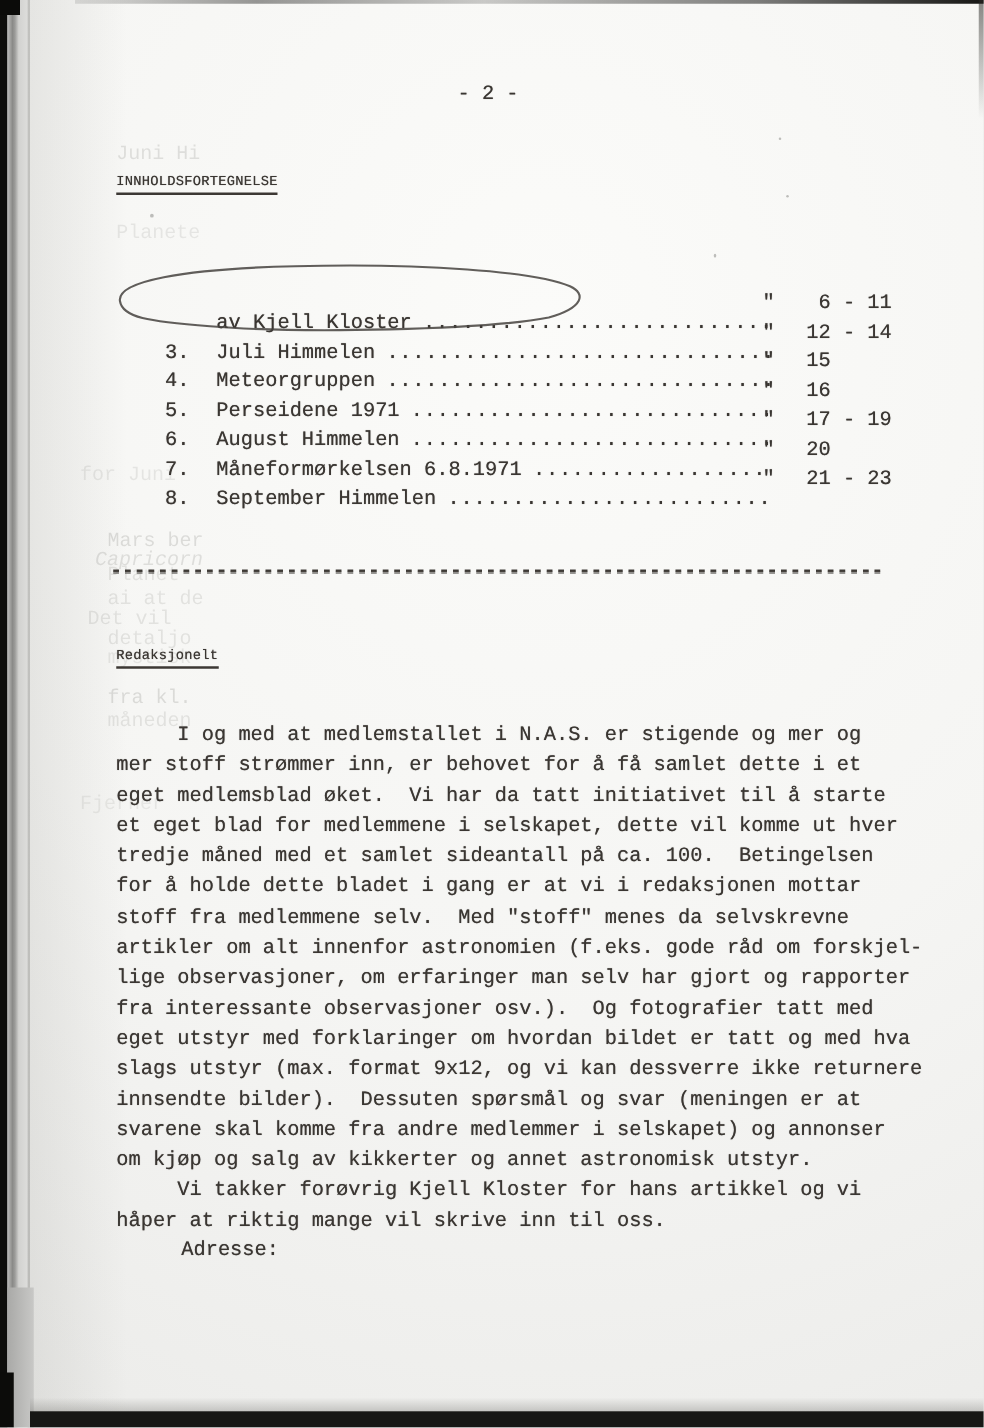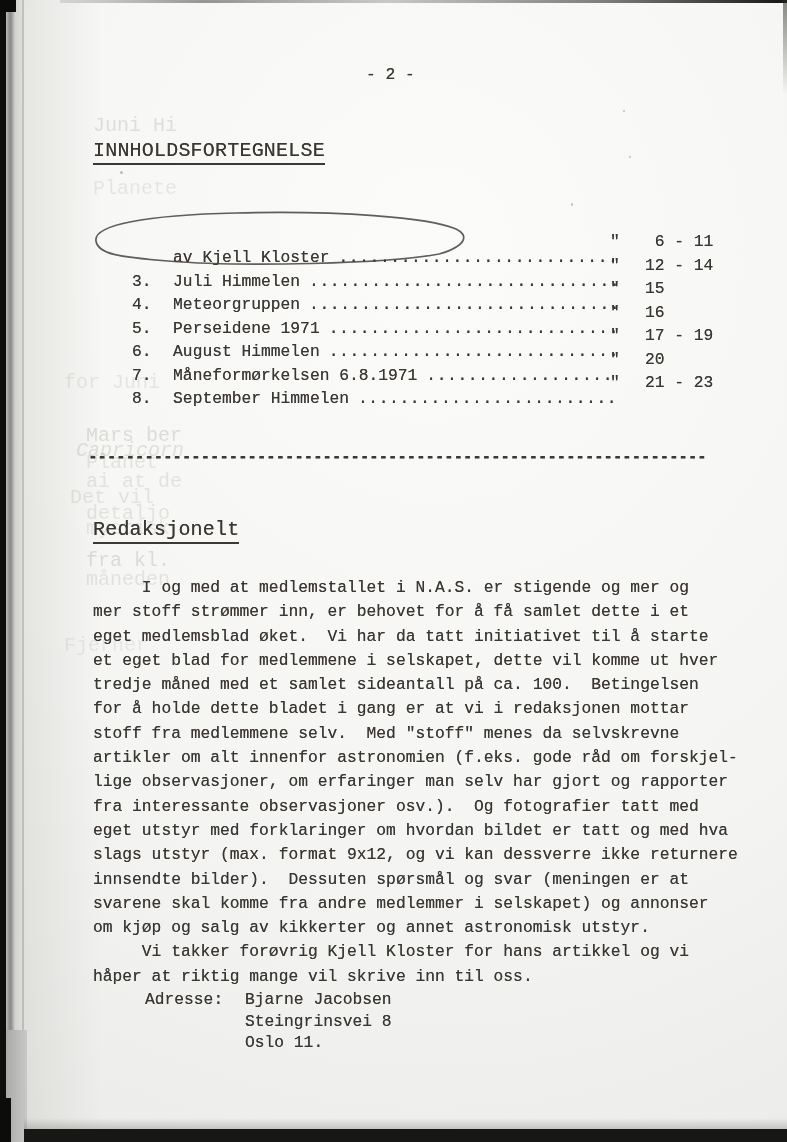--- a/index.html
+++ b/index.html
@@ -30,21 +30,21 @@
   .edge-bottom-shadow{position:absolute;left:24px;right:0;top:1118px;height:11px;
     background:linear-gradient(180deg,rgba(120,120,116,0),rgba(120,120,116,.35));}
   .corner-black-bottomleft{position:absolute;left:0;top:1098px;width:11px;height:44px;background:#0c0c0a;}
   .bottomleft-grey{position:absolute;left:6px;top:1030px;width:21px;height:112px;
     background:linear-gradient(90deg,#a9a9a7,#c8c8c6);}
   
   .ink{color:#3a3632;text-shadow:0 0 .6px rgba(58,54,50,.75);font-size:16.3px;line-height:1;}
   .mono-pre{white-space:pre;}
   .pagenum{position:absolute;left:366px;top:67px;}
   .heading{
-    font-size:20px;letter-spacing:.2px;
+    font-size:11px;letter-spacing:.2px;
     border-bottom:2px solid #3c3834;padding-bottom:2px;
   }
   .toc-heading{position:absolute;left:93px;top:141px;}
   .ed-heading{position:absolute;left:93px;top:520px;}
   
   .toc{position:absolute;left:93px;top:186px;width:660px;}
   .toc-row{position:relative;height:23.5px;white-space:pre;}
   .toc-num{display:inline-block;width:41px;}
   .toc-dots{padding-left:9px;letter-spacing:.6px;}
   .toc-ref{position:absolute;left:497px;top:0;white-space:pre;}
@@ -54,21 +54,21 @@
   
   .separator{position:absolute;left:88px;top:449px;font-weight:700;color:#3d3935;
     text-shadow:0 1px 0 rgba(61,57,53,.55);letter-spacing:-0.4px;}
   
   .body-text{position:absolute;left:93px;top:576px;line-height:24.3px;white-space:pre;}
   .address{position:absolute;left:145px;top:989px;display:flex;line-height:21.5px;}
   .addr-label{display:inline-block;width:100px;}
   
   .circle-annotation{position:absolute;left:88px;top:209px;width:382px;height:60px;}
   
-  .ghost{position:absolute;color:#6e6e68;font-size:20px;white-space:pre;}
+  .ghost{position:absolute;color:#6e6e68;font-size:16px;white-space:pre;}
   .g18{opacity:.18}.g15{opacity:.15}.g13{opacity:.13}.g20{opacity:.20}.g11{opacity:.11}
   .speck{position:absolute;background:#8d8d89;border-radius:50%;opacity:.55;}
 </style>
 </head>
 <body>
 
 <div class="paper"></div>
 <div class="paper-left-shade"></div>
 
 <span class="ghost g18" style="left:93px;top:114px;">Juni Hi</span>
@@ -148,23 +148,20 @@
 eget utstyr med forklaringer om hvordan bildet er tatt og med hva
 slags utstyr (max. format 9x12, og vi kan dessverre ikke returnere
 innsendte bilder).  Dessuten spørsmål og svar (meningen er at
 svarene skal komme fra andre medlemmer i selskapet) og annonser
 om kjøp og salg av kikkerter og annet astronomisk utstyr.
      Vi takker forøvrig Kjell Kloster for hans artikkel og vi
 håper at riktig mange vil skrive inn til oss.</div>
 
 <div class="ink address">
   <span class="addr-label">Adresse:</span>
-  <span class="mono-pre">Bjarne Jacobsen
-Steingrinsvei 8
-Oslo 11.</span>
 </div>
 
 <div class="speck" style="left:120px;top:171px;width:3px;height:3px;"></div>
 <div class="speck" style="left:623px;top:110px;width:2px;height:2px;"></div>
 <div class="speck" style="left:629px;top:156px;width:2px;height:2px;"></div>
 <div class="speck" style="left:571px;top:203px;width:2px;height:3px;"></div>
 
 <div class="edge-black-left"></div>
 <div class="edge-grey-left"></div>
 <div class="edge-page-line"></div>

